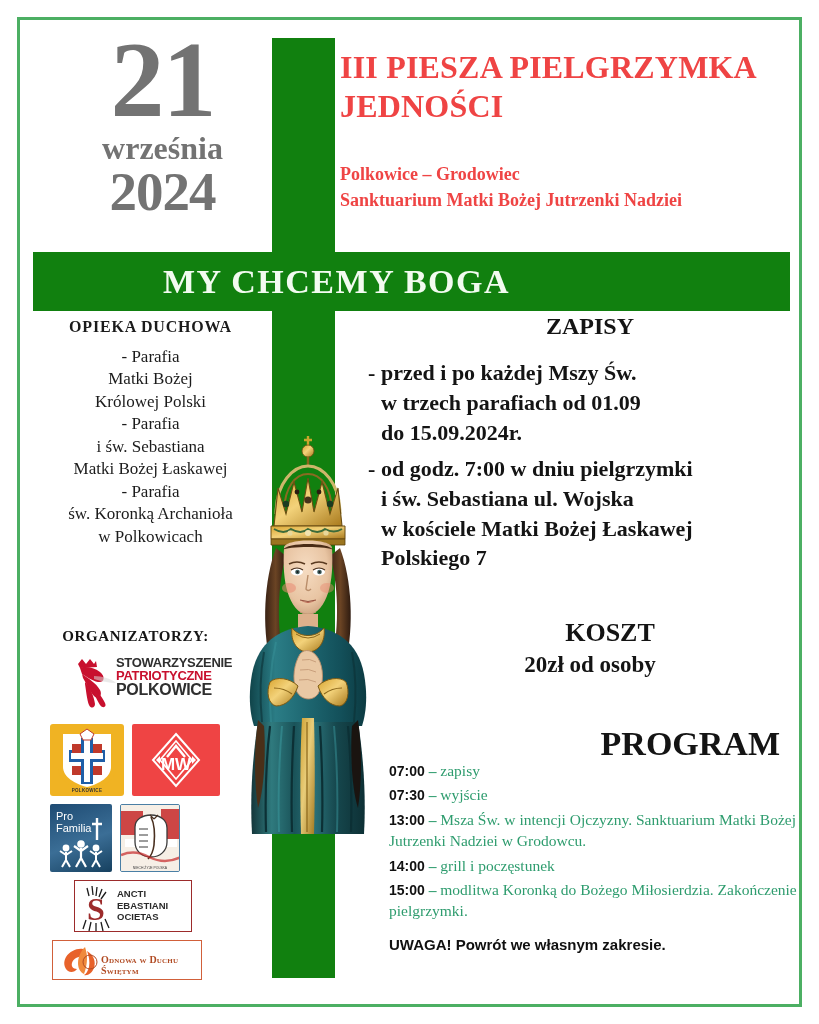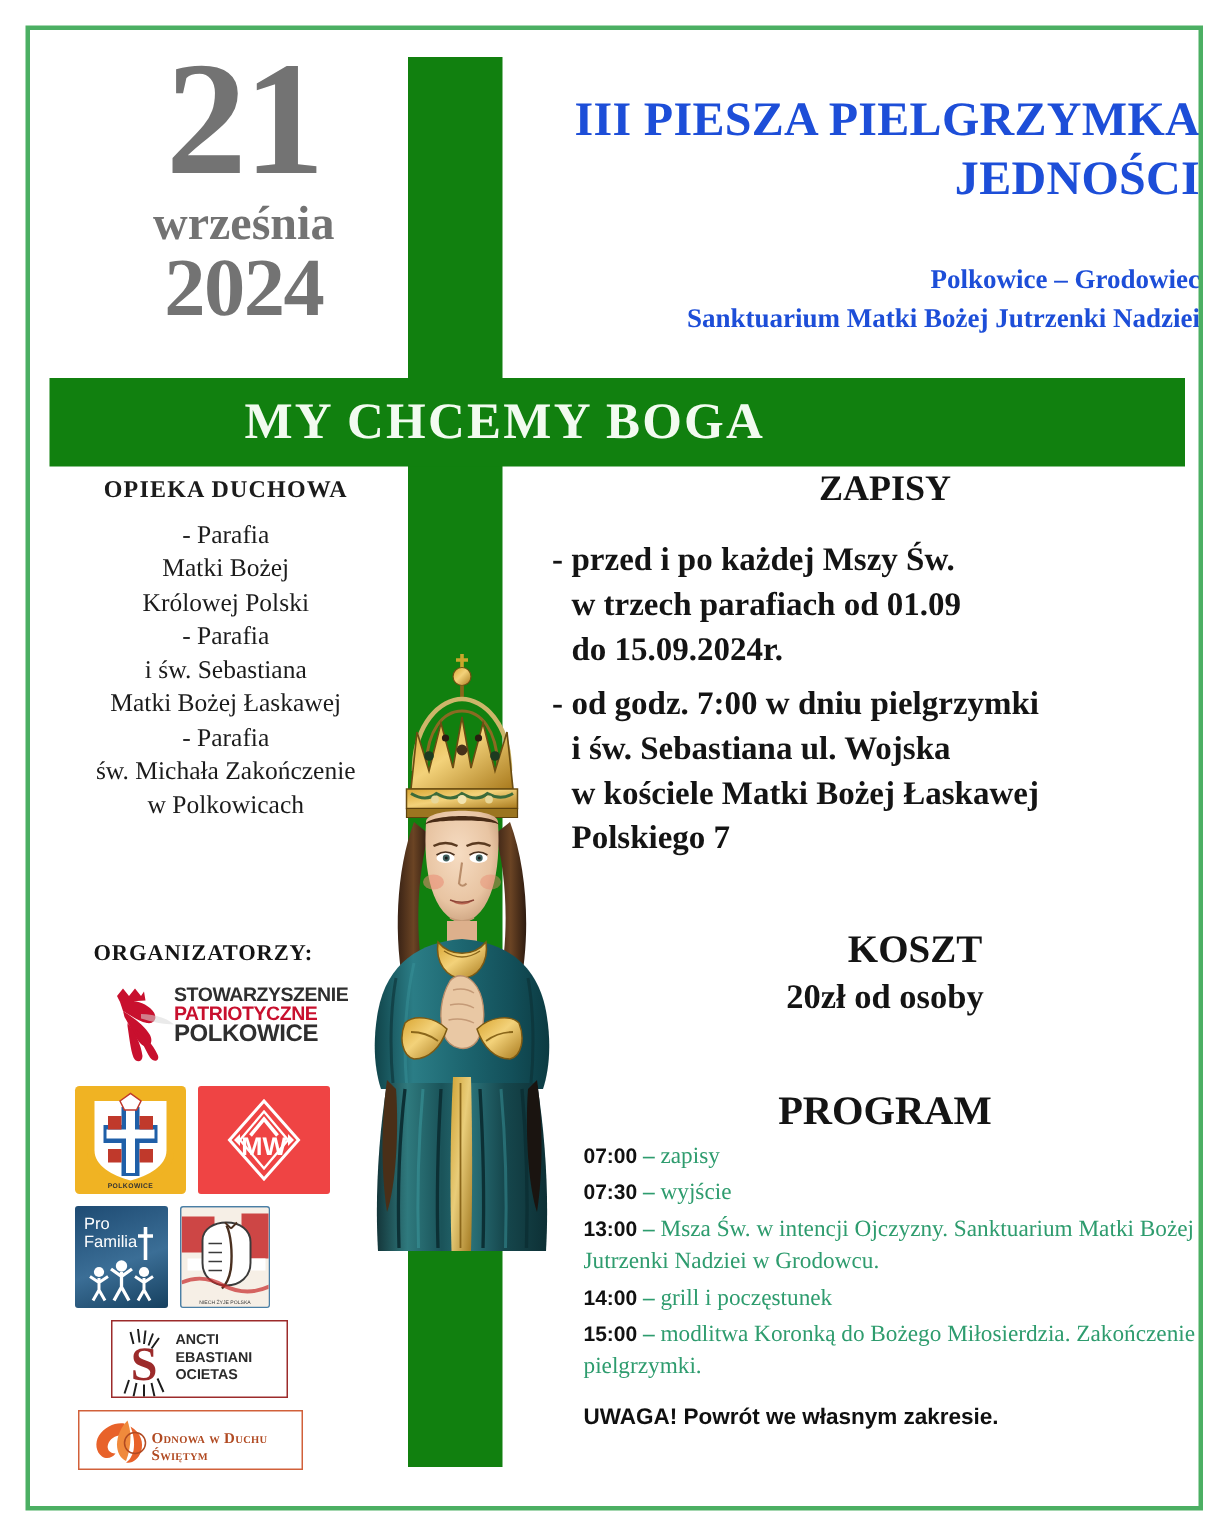--- a/index.html
+++ b/index.html
@@ -72,25 +72,25 @@
     font-size: 55px;
     font-weight: bold;
     line-height: 1.05;
     margin-top: -4px;
     letter-spacing: -1px;
   }
 
   
   .header-block {
     position: absolute;
-    left: 340px; top: 60px;
+    left: 340px; top: 48px;
     width: 460px;
-    text-align: right;
-    z-index: 10;
-    color: #1d4ed8;
+    text-align: left;
+    z-index: 10;
+    color: #ef4444;
   }
   .header-title {
     font-size: 32px;
     font-weight: bold;
     line-height: 1.22;
     letter-spacing: 0.2px;
   }
   .header-sub {
     margin-top: 36px;
     font-size: 18px;
@@ -322,22 +322,22 @@
     width: 380px;
     text-align: center;
     font-size: 23px; font-weight: bold;
     color: #141414; z-index: 10;
   }
 
   .program-title {
     position: absolute;
     left: 400px; top: 725px;
     width: 380px;
-    text-align: center;
-    font-size: 27px; font-weight: bold;
+    text-align: right;
+    font-size: 34px; font-weight: bold;
     color: #141414; z-index: 10;
   }
 
   .program-list {
     position: absolute;
     left: 389px; top: 760px;
     width: 420px;
     z-index: 10;
   }
   .program-row {
@@ -394,21 +394,21 @@
 
   <div class="care-block">
     <div class="care-title">OPIEKA  DUCHOWA</div>
     <div class="care-line">- Parafia</div>
     <div class="care-line">Matki Bożej</div>
     <div class="care-line">Królowej Polski</div>
     <div class="care-line">- Parafia</div>
     <div class="care-line">i św. Sebastiana</div>
     <div class="care-line">Matki Bożej Łaskawej</div>
     <div class="care-line">- Parafia</div>
-    <div class="care-line">św. Michała Zakończenie</div>
+    <div class="care-line">św. Koronką Archanioła</div>
     <div class="care-line">w Polkowicach</div>
   </div>
 
   <div class="org-title">ORGANIZATORZY:</div>
 
   <div class="logos">
 
     <div class="logo-spp">
       <svg class="spp-eagle" viewBox="0 0 46 54">
         <path d="M8 8 L12 3 L16 8 L20 3 L24 8 L26 5 L27 11 L10 12 Z" fill="#c8102e"></path>

